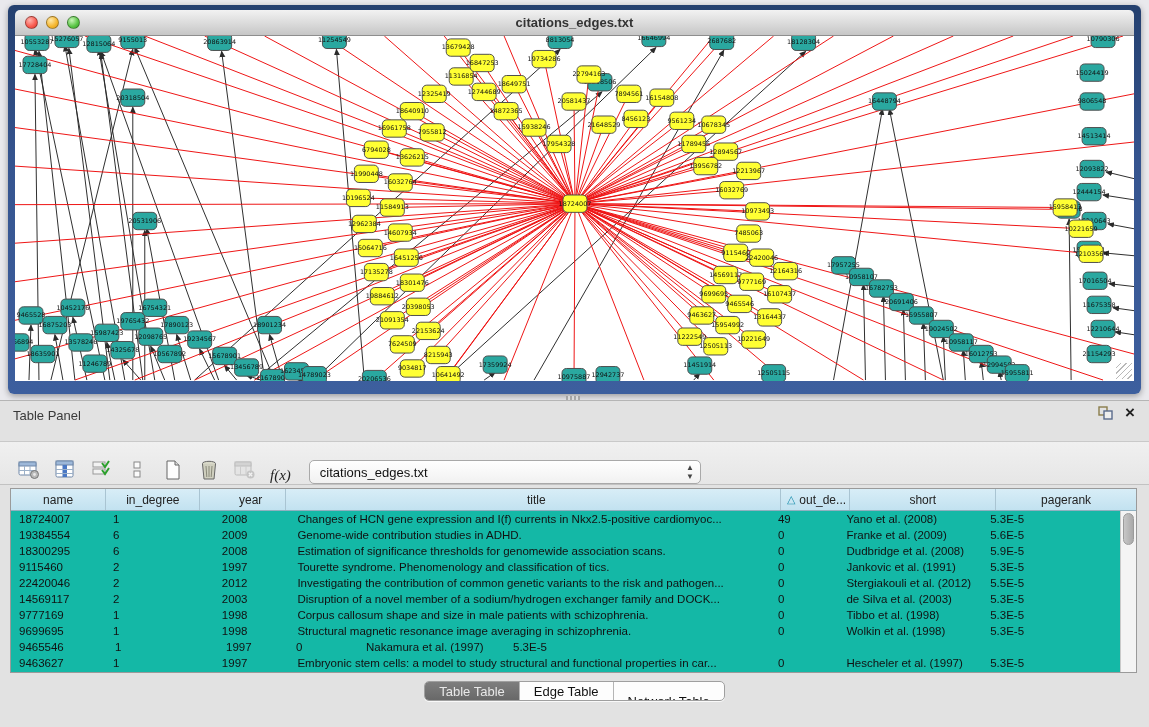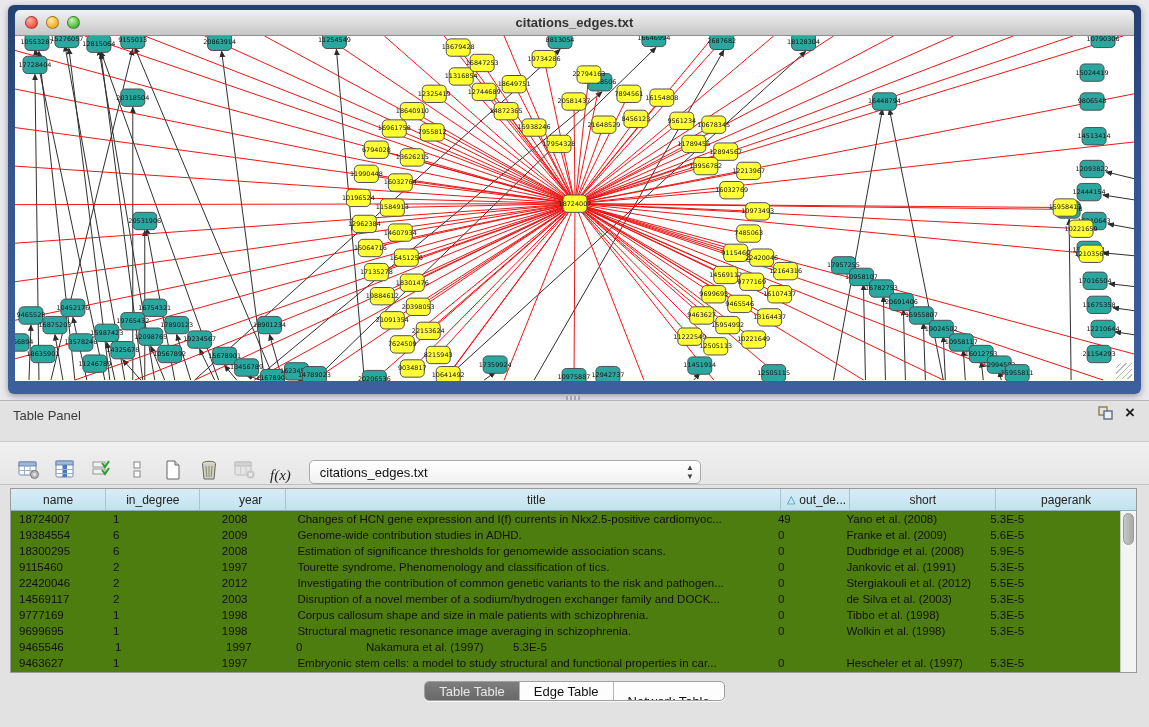--- a/index.html
+++ b/index.html
@@ -50,21 +50,21 @@
   .fx-label { font-size:15px; color:#222; font-family:"Liberation Serif", serif;
     font-style:italic; margin:0 4px 0 10px; }
   .combo { margin-left:14px; width:392px; height:24px; background:linear-gradient(180deg,#ffffff,#f1f1f1);
     border:1px solid #a9a9a9; border-radius:5px; display:flex; align-items:center;
     padding-left:10px; position:relative; box-shadow:inset 0 1px 1px rgba(255,255,255,.7); }
   .combo-value { font-size:13px; color:#111; }
   .combo-stepper { position:absolute; right:6px; top:2px; display:flex; flex-direction:column;
     align-items:center; line-height:9px; font-size:8px; color:#444; }
 
   .data-table { position:absolute; left:10px; top:87px; width:1127px; height:185px;
-    background:#4d7c0f; border:1px solid #9a9a9a; }
+    background:#14b8a6; border:1px solid #9a9a9a; }
   .thead { display:flex; height:22px; background:linear-gradient(180deg,#d8edf7,#c2e2f0);
     border-bottom:1px solid #8fb0c0; }
   .th { font-size:12px; color:#222; display:flex; align-items:center; justify-content:center;
     border-right:1px solid #a9c4d2; overflow:hidden; white-space:nowrap; }
   .th.left { justify-content:flex-start; padding-left:6px; }
   .sort-tri { color:#1d8fae; font-size:11px; margin-right:4px; }
   .tbody { position:absolute; left:0; top:22px; right:16px; bottom:0; overflow:hidden; }
   .tr { display:flex; height:16px; }
   .td { font-size:11.5px; color:#111; white-space:nowrap; overflow:hidden;
     padding-left:8px; line-height:16px; }

